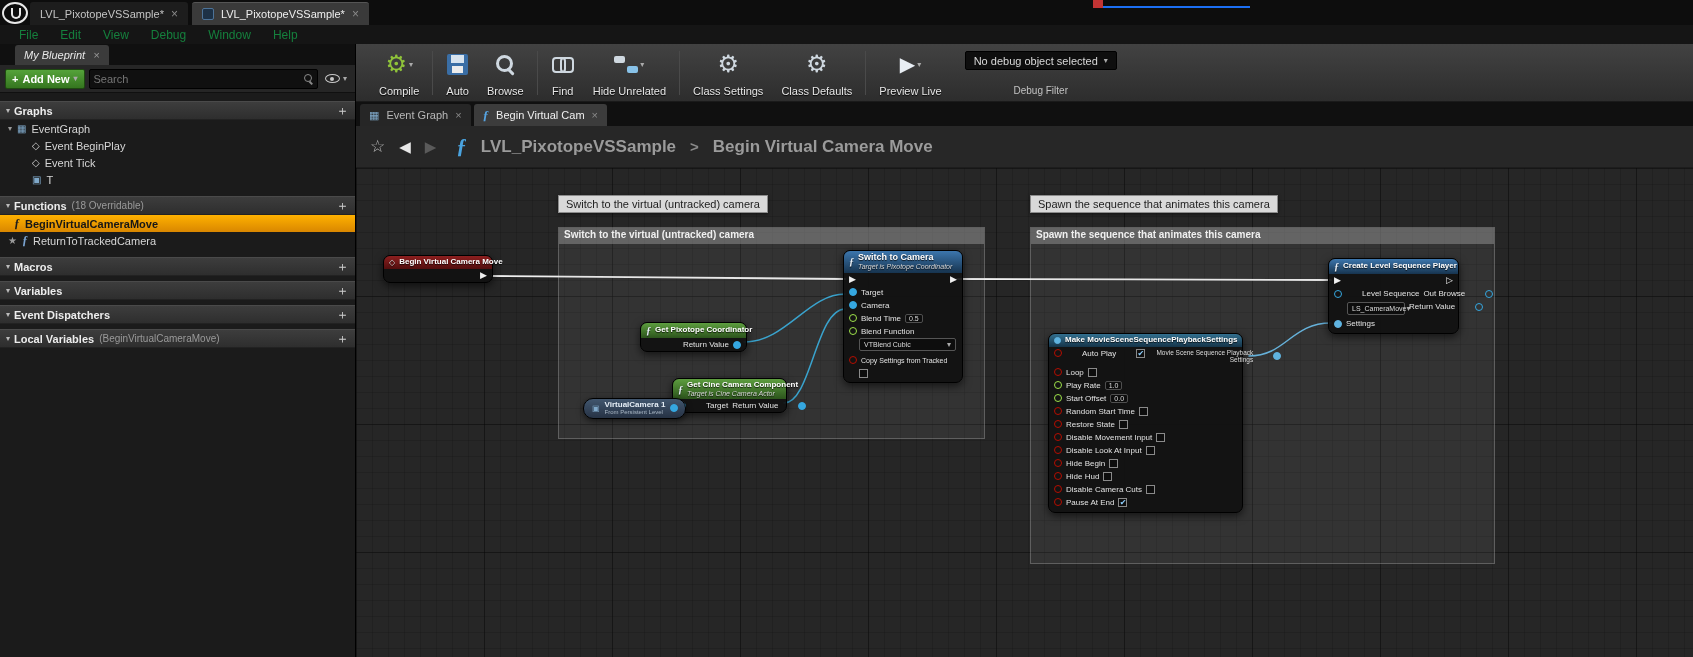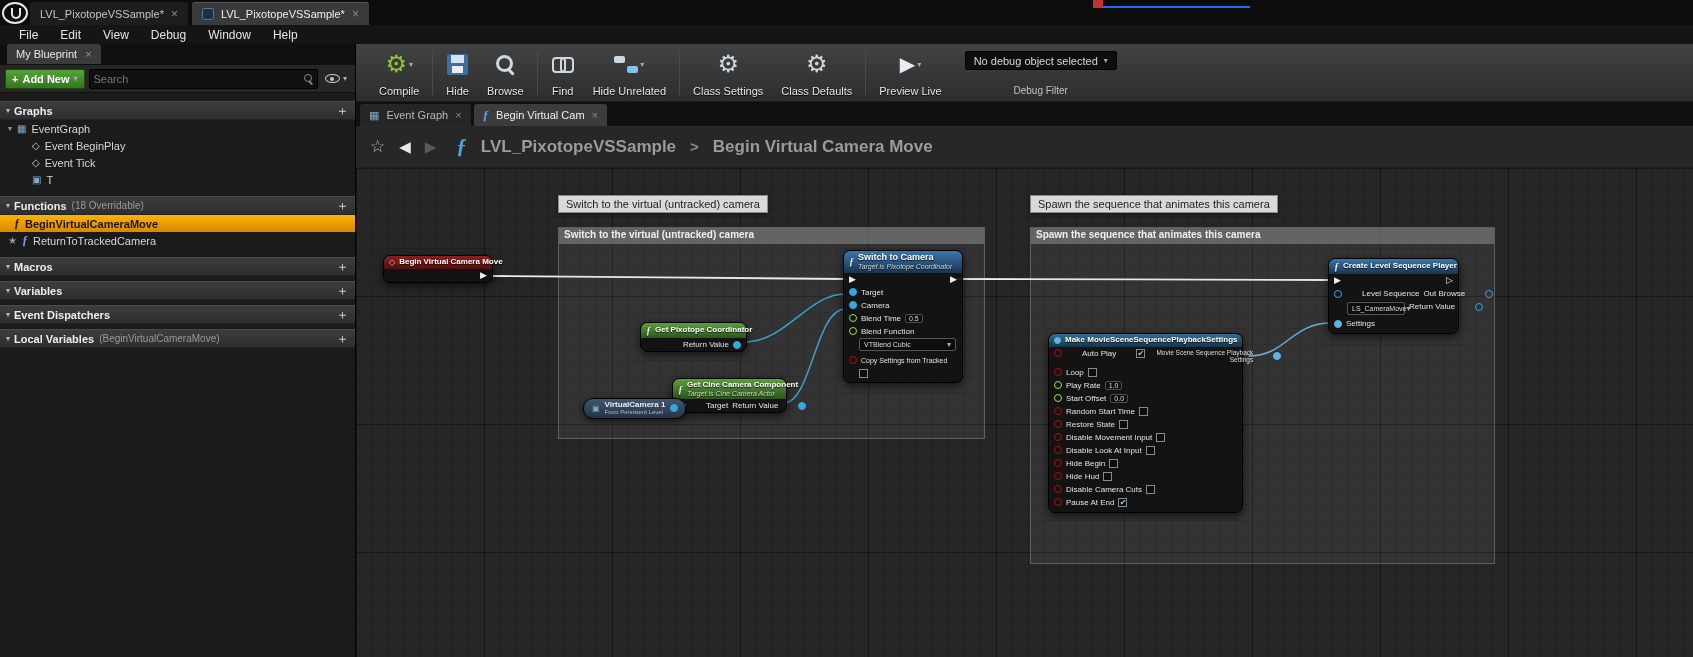--- a/index.html
+++ b/index.html
@@ -13,28 +13,28 @@
   .logo::after { content:""; position:absolute; left:7px; top:4px; width:6px; height:9px; border:2px solid #e8e8e8; border-top:none; border-radius:0 0 5px 5px; }
   .doc-tab { height:23px; display:flex; align-items:center; gap:7px; padding:0 10px; background:#1d1d1d; color:#c4c4c4; font-size:11px; margin-right:4px; border-radius:3px 3px 0 0; }
   .doc-tab.active { background:#3a3a3a; color:#eee; border-top:1px solid #555; }
   .doc-tab .x { color:#8a8a8a; font-size:12px; cursor:pointer; }
   .tabico { width:12px; height:12px; background:#1d3146; border:1px solid #4d7398; border-radius:2px; }
   .tb-artifact { position:absolute; left:1093px; top:0; width:157px; height:8px; background:#0a0a0a; border-bottom:2px solid #1b6ef3; display:flex; }
   .tb-artifact .redsq { width:10px; height:8px; background:#c23434; }
 
   
   .menubar { height:19px; background:#151515; display:flex; align-items:center; gap:0; padding-left:8px; }
-  .menubar span { padding:0 11px; font-size:12px; color:#e5e5e5; cursor:default; }
+  .menubar span { padding:0 11px; font-size:12px; color:#15803d; cursor:default; }
 
   
   .main { flex:1; display:flex; min-height:0; }
 
   
   .left { width:356px; background:#1b1b1b; border-right:1px solid #000; display:flex; flex-direction:column; }
-  .ltabs { height:21px; background:#101010; display:flex; align-items:flex-start; padding-left:7px; }
+  .ltabs { height:21px; background:#101010; display:flex; align-items:center; padding-left:15px;font-style:italic; }
   .ltab { height:20px; background:#3b3b3b; display:flex; align-items:center; gap:8px; padding:0 9px; font-size:11px; color:#e8e8e8; border-radius:3px 3px 0 0; }
   .ltab .x { color:#999; }
   .lsearchrow { height:28px; display:flex; align-items:center; gap:4px; padding:0 5px; background:#262626; border-bottom:1px solid #101010; }
   .addnew { height:20px; display:flex; align-items:center; gap:4px; background:linear-gradient(#55a33a,#35761f); border:1px solid #1e4a10; border-radius:2px; color:#fff; font-size:11px; font-weight:bold; padding:0 6px; cursor:pointer; }
   .addnew .pl { font-weight:bold; }
   .searchbox { flex:1; height:20px; background:#101010; border:1px solid #000; border-radius:2px; display:flex; align-items:center; padding:0 4px; }
   .searchbox input { flex:1; background:transparent; border:none; outline:none; color:#bbb; font-size:11px; font-family:"Liberation Sans",sans-serif; }
   .smag { width:9px; height:9px; position:relative; }
   .smag::before { content:""; position:absolute; left:0; top:0; width:6px; height:6px; border:1.5px solid #8a8a8a; border-radius:50%; }
   .smag::after { content:""; position:absolute; right:0; bottom:0; width:4px; height:1.5px; background:#8a8a8a; transform:rotate(45deg); }
@@ -271,21 +271,21 @@
             <span class="gearglyph green">⚙</span>
             <span class="caret">▾</span>
           </div>
           <span class="tlab">Compile</span>
         </div>
         <div class="tsep"></div>
         <div class="titem">
           <div class="irow">
               <span class="floppy"></span>
             </div>
-          <span class="tlab">Hide</span>
+          <span class="tlab">Auto</span>
         </div>
         <div class="titem">
           <div class="irow">
               <span class="mag2"></span>
             </div>
           <span class="tlab">Browse</span>
         </div>
         <div class="tsep"></div>
         <div class="titem">
           <div class="irow">

